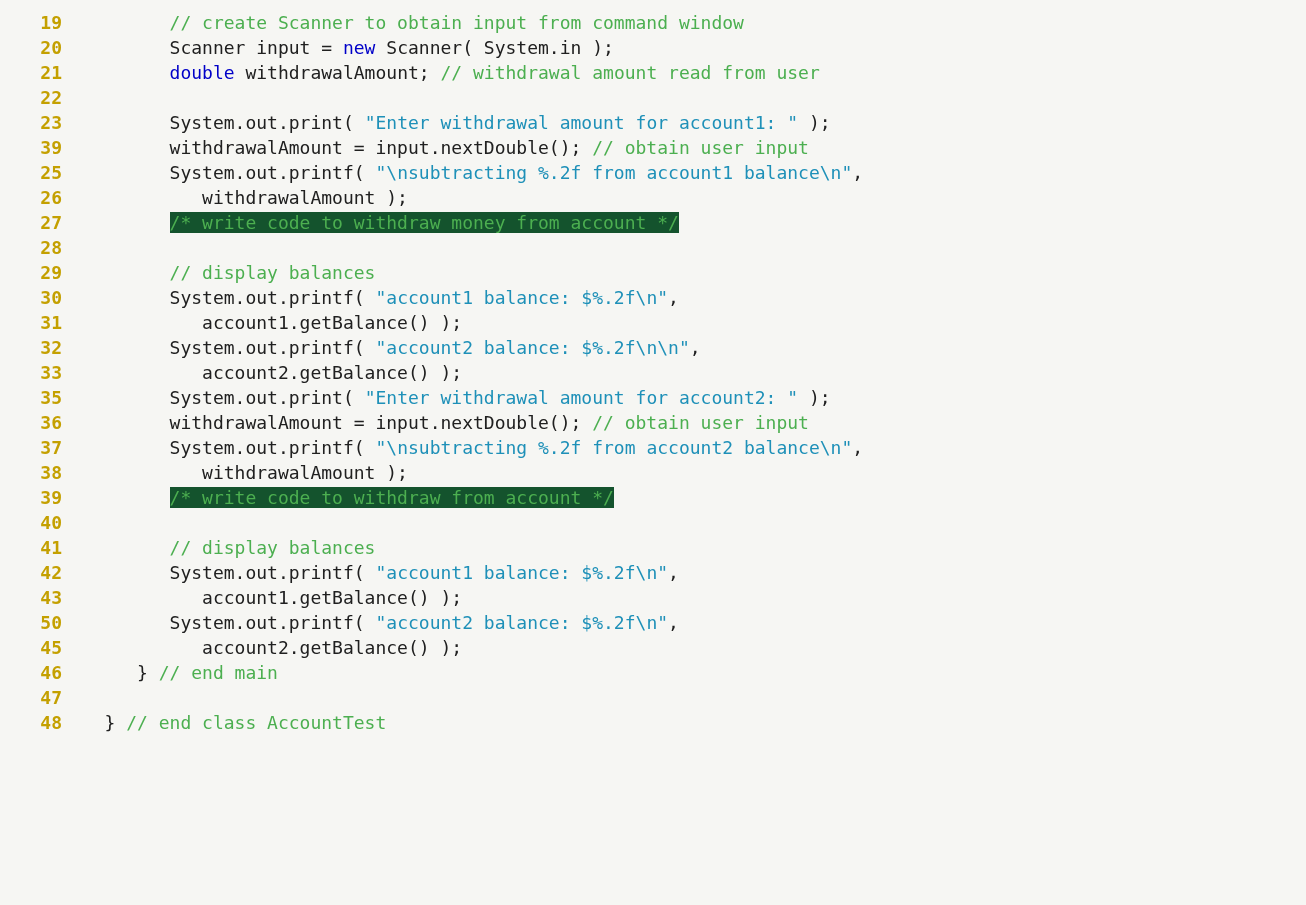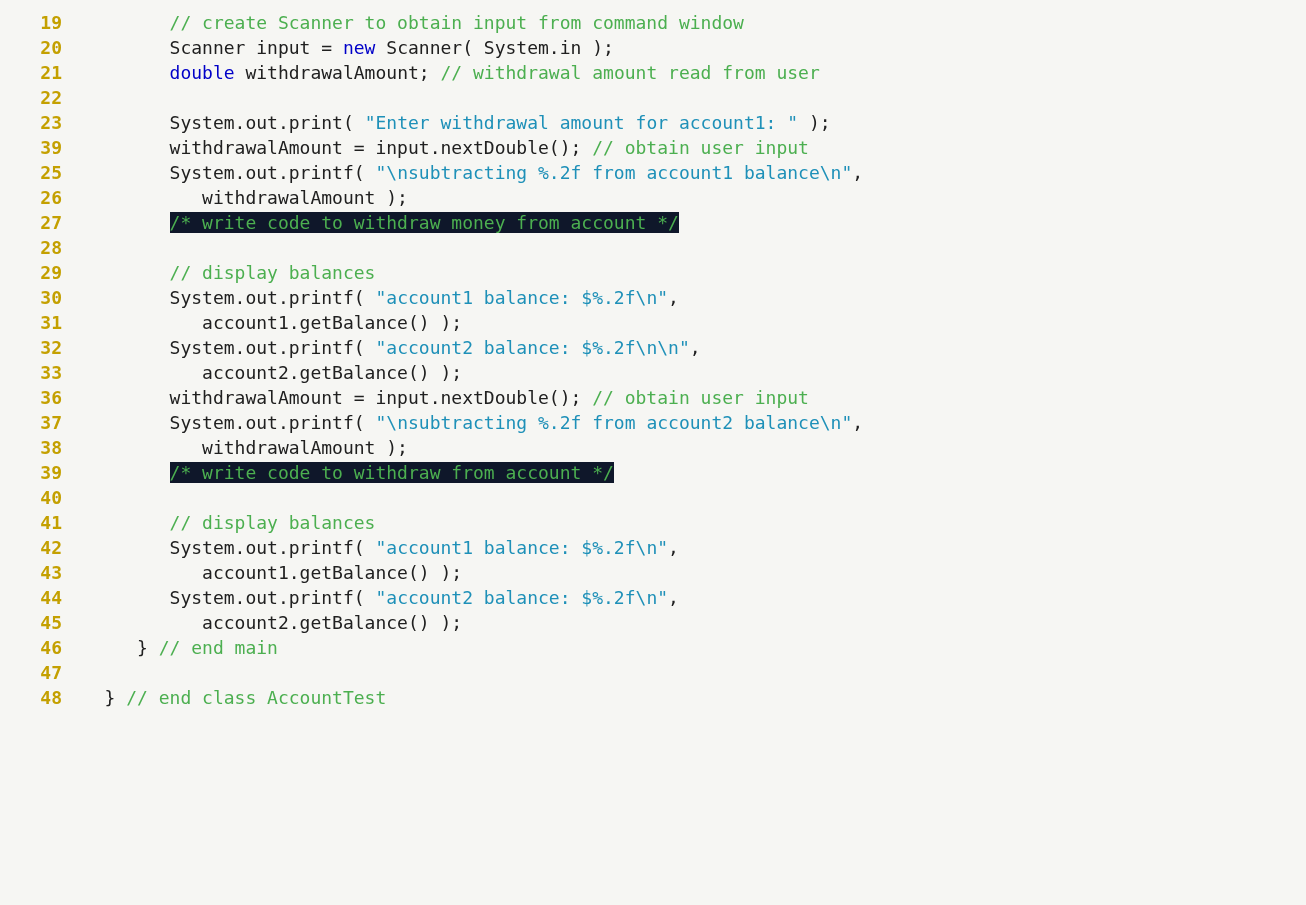--- a/index.html
+++ b/index.html
@@ -27,47 +27,48 @@
     flex-shrink: 0;
     user-select: none;
   }
   .code {
     flex: 1;
   }
   .cm { color: #4CAF50; }     
   .kw { color: #0000C8; }     
   .str { color: #1E90B8; }    
   .plain { color: #202020; }  
-  .hl { background: #0f172a; }
+  .hl { background: #14532d; }
 </style>
 </head>
 <body>
 
 <div class="code-container" id="code-listing">
     <div class="line"><span class="lineno">19</span><span class="code">         <span class="cm">// create Scanner to obtain input from command window</span></span></div>
     <div class="line"><span class="lineno">20</span><span class="code">         <span class="plain">Scanner input = </span><span class="kw">new</span><span class="plain"> Scanner( System.in );</span></span></div>
     <div class="line"><span class="lineno">21</span><span class="code">         <span class="kw">double</span><span class="plain"> withdrawalAmount; </span><span class="cm">// withdrawal amount read from user</span></span></div>
     <div class="line"><span class="lineno">22</span><span class="code"></span></div>
     <div class="line"><span class="lineno">23</span><span class="code">         <span class="plain">System.out.print( </span><span class="str">"Enter withdrawal amount for account1: "</span><span class="plain"> );</span></span></div>
     <div class="line"><span class="lineno">39</span><span class="code">         <span class="plain">withdrawalAmount = input.nextDouble(); </span><span class="cm">// obtain user input</span></span></div>
     <div class="line"><span class="lineno">25</span><span class="code">         <span class="plain">System.out.printf( </span><span class="str">"\nsubtracting %.2f from account1 balance\n"</span><span class="plain">,</span></span></div>
     <div class="line"><span class="lineno">26</span><span class="code">            <span class="plain">withdrawalAmount );</span></span></div>
     <div class="line"><span class="lineno">27</span><span class="code">         <span class="cm hl">/* write code to withdraw money from account */</span></span></div>
     <div class="line"><span class="lineno">28</span><span class="code"></span></div>
     <div class="line"><span class="lineno">29</span><span class="code">         <span class="cm">// display balances</span></span></div>
     <div class="line"><span class="lineno">30</span><span class="code">         <span class="plain">System.out.printf( </span><span class="str">"account1 balance: $%.2f\n"</span><span class="plain">,</span></span></div>
     <div class="line"><span class="lineno">31</span><span class="code">            <span class="plain">account1.getBalance() );</span></span></div>
     <div class="line"><span class="lineno">32</span><span class="code">         <span class="plain">System.out.printf( </span><span class="str">"account2 balance: $%.2f\n\n"</span><span class="plain">,</span></span></div>
     <div class="line"><span class="lineno">33</span><span class="code">            <span class="plain">account2.getBalance() );</span></span></div>
+    <div class="line"><span class="lineno">35</span><span class="code">         <span class="plain">System.out.print( </span><span class="str">"Enter withdrawal amount for account2: "</span><span class="plain"> );</span></span></div>
     <div class="line"><span class="lineno">36</span><span class="code">         <span class="plain">withdrawalAmount = input.nextDouble(); </span><span class="cm">// obtain user input</span></span></div>
     <div class="line"><span class="lineno">37</span><span class="code">         <span class="plain">System.out.printf( </span><span class="str">"\nsubtracting %.2f from account2 balance\n"</span><span class="plain">,</span></span></div>
     <div class="line"><span class="lineno">38</span><span class="code">            <span class="plain">withdrawalAmount );</span></span></div>
     <div class="line"><span class="lineno">39</span><span class="code">         <span class="cm hl">/* write code to withdraw from account */</span></span></div>
     <div class="line"><span class="lineno">40</span><span class="code"></span></div>
     <div class="line"><span class="lineno">41</span><span class="code">         <span class="cm">// display balances</span></span></div>
     <div class="line"><span class="lineno">42</span><span class="code">         <span class="plain">System.out.printf( </span><span class="str">"account1 balance: $%.2f\n"</span><span class="plain">,</span></span></div>
     <div class="line"><span class="lineno">43</span><span class="code">            <span class="plain">account1.getBalance() );</span></span></div>
-    <div class="line"><span class="lineno">44</span><span class="code">         <span class="plain">System.out.printf( </span><span class="str">"account2 balance: $%.2f\n"</span><span class="plain">,</span></span></div>
+    <div class="line"><span class="lineno">50</span><span class="code">         <span class="plain">System.out.printf( </span><span class="str">"account2 balance: $%.2f\n"</span><span class="plain">,</span></span></div>
     <div class="line"><span class="lineno">45</span><span class="code">            <span class="plain">account2.getBalance() );</span></span></div>
     <div class="line"><span class="lineno">46</span><span class="code">      <span class="plain">} </span><span class="cm">// end main</span></span></div>
     <div class="line"><span class="lineno">47</span><span class="code"></span></div>
     <div class="line"><span class="lineno">48</span><span class="code">   <span class="plain">} </span><span class="cm">// end class AccountTest</span></span></div>
   </div>
 
 </body></html>

